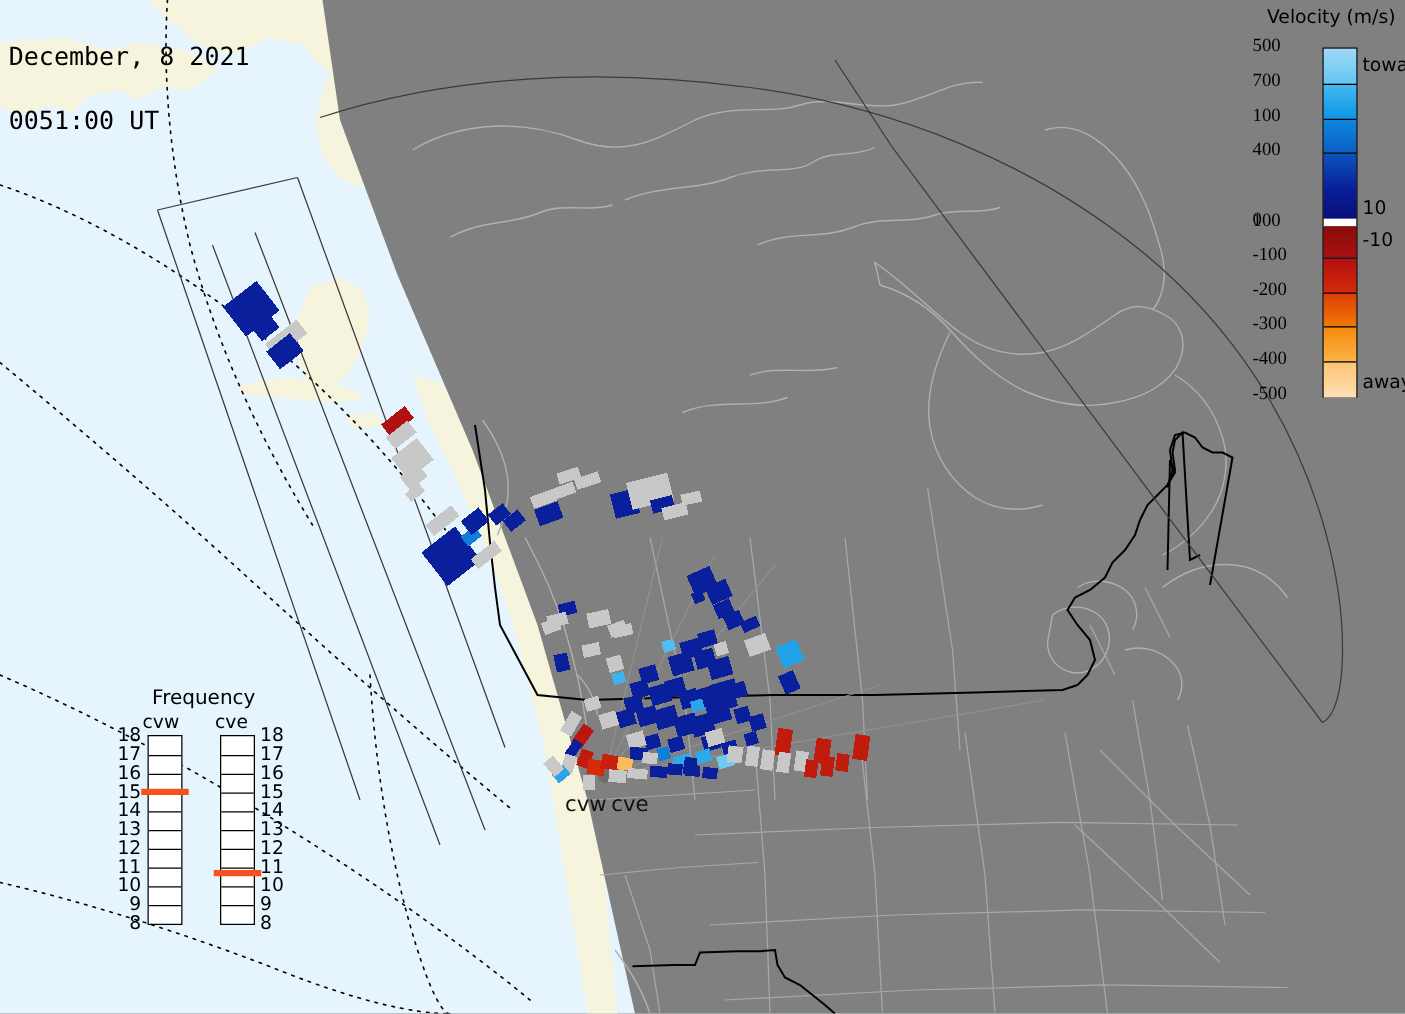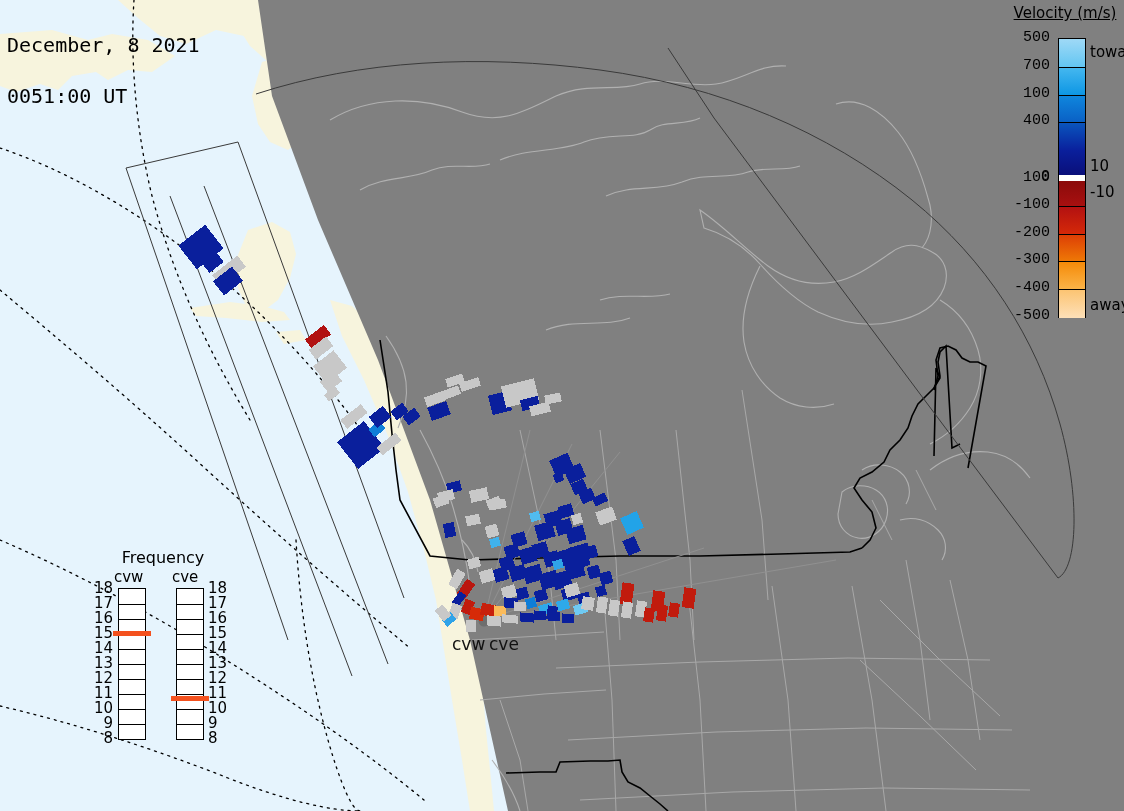--- a/index.html
+++ b/index.html
@@ -13,25 +13,25 @@
   .svgfull{position:absolute;left:0;top:0;width:1124px;height:811px;}
 
   
   #title{position:absolute;left:7px;top:3px;color:#000;font-size:20px;line-height:17px;
          white-space:pre;letter-spacing:0px;}
   #title div{font-family:"DejaVu Sans Mono","Liberation Mono",monospace;}
 
   
   #cbar-wrap{position:absolute;left:1000px;top:2px;width:124px;height:330px;}
   #cbar-title{position:absolute;left:6px;top:2px;width:118px;text-align:center;color:#000;font-size:15px;
-              font-family:"DejaVu Sans","Liberation Sans",sans-serif;text-decoration:underline;}
+              font-family:"DejaVu Sans","Liberation Sans",sans-serif;}
   #cbar{position:absolute;left:58px;top:36px;width:26px;height:278px;border:1px solid #000;}
   .cseg{position:absolute;left:0;width:26px;}
-  .ctick{position:absolute;width:48px;text-align:right;color:#000;font-size:15px;
-         font-family:Liberation Mono, monospace;}
+  .ctick{position:absolute;width:48px;color:#000;font-size:15px;
+         font-family:Liberation Serif, serif;}
   .cside{position:absolute;color:#000;font-size:15px;
          font-family:"DejaVu Sans","Liberation Sans",sans-serif;white-space:nowrap;}
 
   
   #freq{position:absolute;left:88px;top:548px;width:150px;height:248px;}
   #freq-title{position:absolute;left:0;top:0;width:150px;text-align:center;color:#000;font-size:16px;
               font-family:"DejaVu Sans","Liberation Sans",sans-serif;}
   .fcolhdr{position:absolute;top:20px;color:#000;font-size:15px;
            font-family:"DejaVu Sans","Liberation Sans",sans-serif;}
   .fbar{position:absolute;top:40px;width:26px;height:150px;background:#fff;border:1px solid #000;}

